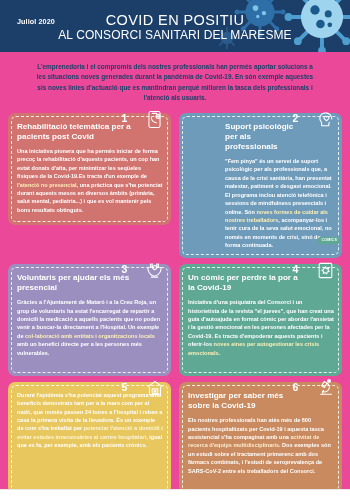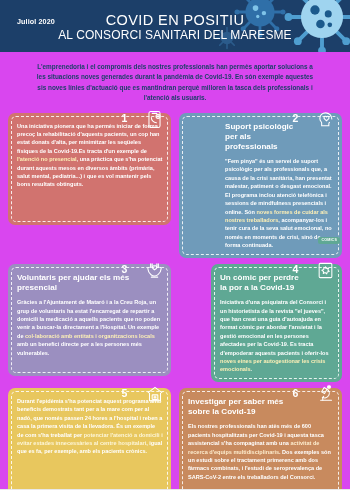--- a/index.html
+++ b/index.html
@@ -2,21 +2,21 @@
 <html><head>
 <meta charset="utf-8">
 <style>
   * { box-sizing: border-box; margin: 0; padding: 0; }
   html, body {
     width: 350px; height: 496px;
     background: #ffffff;
     font-family: "Liberation Sans", sans-serif;
     overflow: hidden;
   }
-  #page { position: relative; width: 350px; height: 496px; background:#d946ef; }
+  #page { position: relative; width: 350px; height: 496px; background:#ec4899; }
 
   
   .header {
     position: relative;
     height: 52px;
     background: #1c3f69;
     overflow: hidden;
   }
   .hdr-date {
     position: absolute; left: 17px; top: 17px;
@@ -107,21 +107,21 @@
   }
   .iconcirc svg { display:block; }
 
   
   .c1 { background: #d1736f; }
   
   .c2 { background: #6f9bba; padding-left: 46px; }
   
   .c3 { background: #9b8fc0; }
   
-  .c4 { background: #5fa894; margin-left: 32px; }
+  .c4 { background: #5fa894; }
   
   .c5 { background: #e8c75e; }
   .c5 .hl { color:#fdf6d8; }
   
   .c6 { background: #c88a5e; }
   .c6 .hl { color:#fdeccd; }
 
   
   .cell .badge { top: -5px; right: 36px; }
   .cell .iconcirc { top: -10px; right: 0px; }
@@ -232,20 +232,21 @@
         <div class="iconcirc">
           <svg width="19" height="19" viewBox="0 0 24 24" fill="none" stroke="#ffffff" stroke-width="1.3">
             <rect x="5" y="2" width="14" height="20" rx="2.2"></rect>
             <path d="M8 9.5c0 3.6 2.9 6.5 6.5 6.5" stroke-linecap="round"></path>
             <circle cx="16.5" cy="8" r="2.6"></circle>
             <path d="M16.5 6.7v2.6M15.2 8h2.6" stroke-linecap="round"></path>
             <rect x="8.5" y="3.6" width="7" height="1.6" rx=".6" fill="#ffffff" stroke="none"></rect>
           </svg>
         </div>
         <div class="card c1">
+          <div class="card-title">Rehabilitació telemàtica per a pacients post Covid</div>
           <div class="card-body"><span>Una iniciativa pionera que ha permès iniciar de forma precoç la rehabilitació d'aquests pacients, un cop han estat donats d'alta, per minimitzar les seqüeles físiques de la Covid-19.</span><span>Es tracta d'un exemple de </span><span class="hl">l'atenció no presencial</span><span>, una pràctica que s'ha potenciat durant aquests mesos en diversos àmbits (primària, salut mental, pediatria...) i que es vol mantenir pels bons resultats obtinguts.</span></div>
         </div>
       </div>
 
       <div class="cell">
         <div class="badge">2</div>
         <div class="iconcirc">
           <svg width="20" height="20" viewBox="0 0 24 24" fill="none" stroke="#ffffff" stroke-width="1.3">
             <path d="M19 12c0-4.2-3.3-7.4-7.4-7.4S4.6 7.5 4.6 11.3c0 1.9.7 3 1.6 4 .5.6.6 1 .6 1.8V20h8.6v-2.3c0-.8.3-1.2.8-1.7" stroke-linecap="round"></path>
             <path d="M12.6 9.4c.8-1 2.4-.8 2.9.4.4 1-.2 2-1 2.7l-1.9 1.6-1.9-1.6c-.8-.7-1.4-1.7-1-2.7.5-1.2 2.1-1.4 2.9-.4z"></path>

